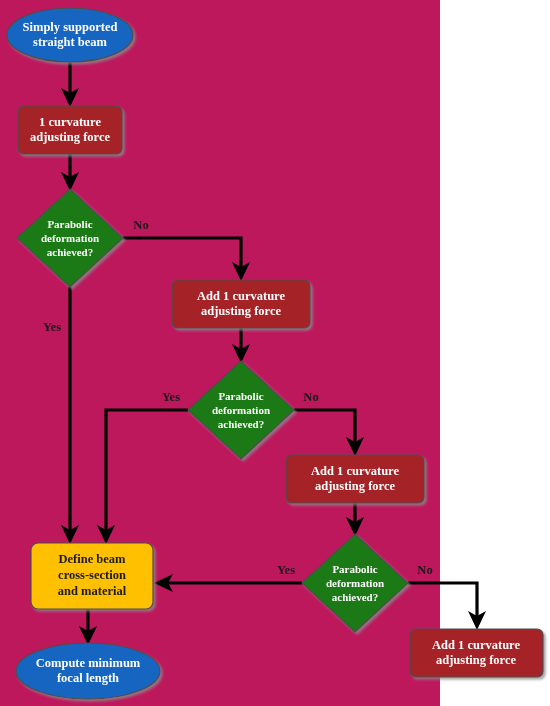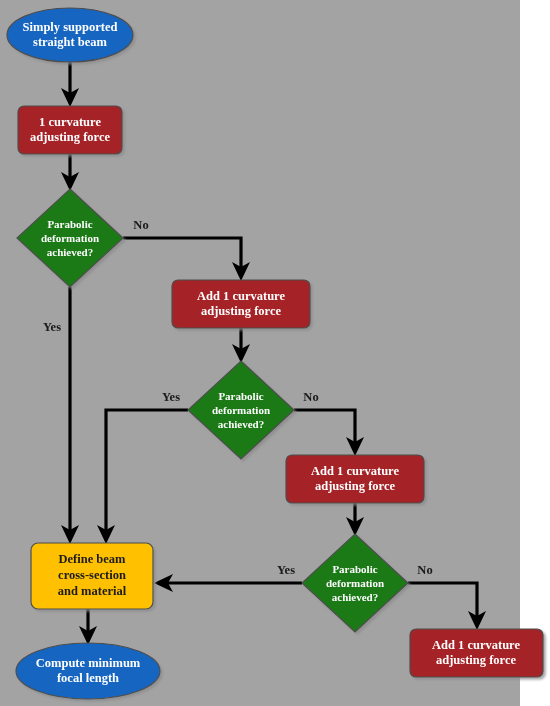--- a/index.html
+++ b/index.html
@@ -8,23 +8,23 @@
     background: #ffffff;
   }
   body {
     width: 550px;
     height: 706px;
     overflow: hidden;
     font-family: "Liberation Serif", serif;
   }
   #flowchart-canvas {
     position: relative;
-    width: 520px;
+    width: 440px;
     height: 706px;
-    background: #a3a3a3;
+    background: #be185d;
   }
   svg#chart-svg {
     display: block;
     width: 550px;
     height: 706px;
   }
   .node-label {
     font-family: "Liberation Serif", serif;
     font-weight: bold;
     text-anchor: middle;

